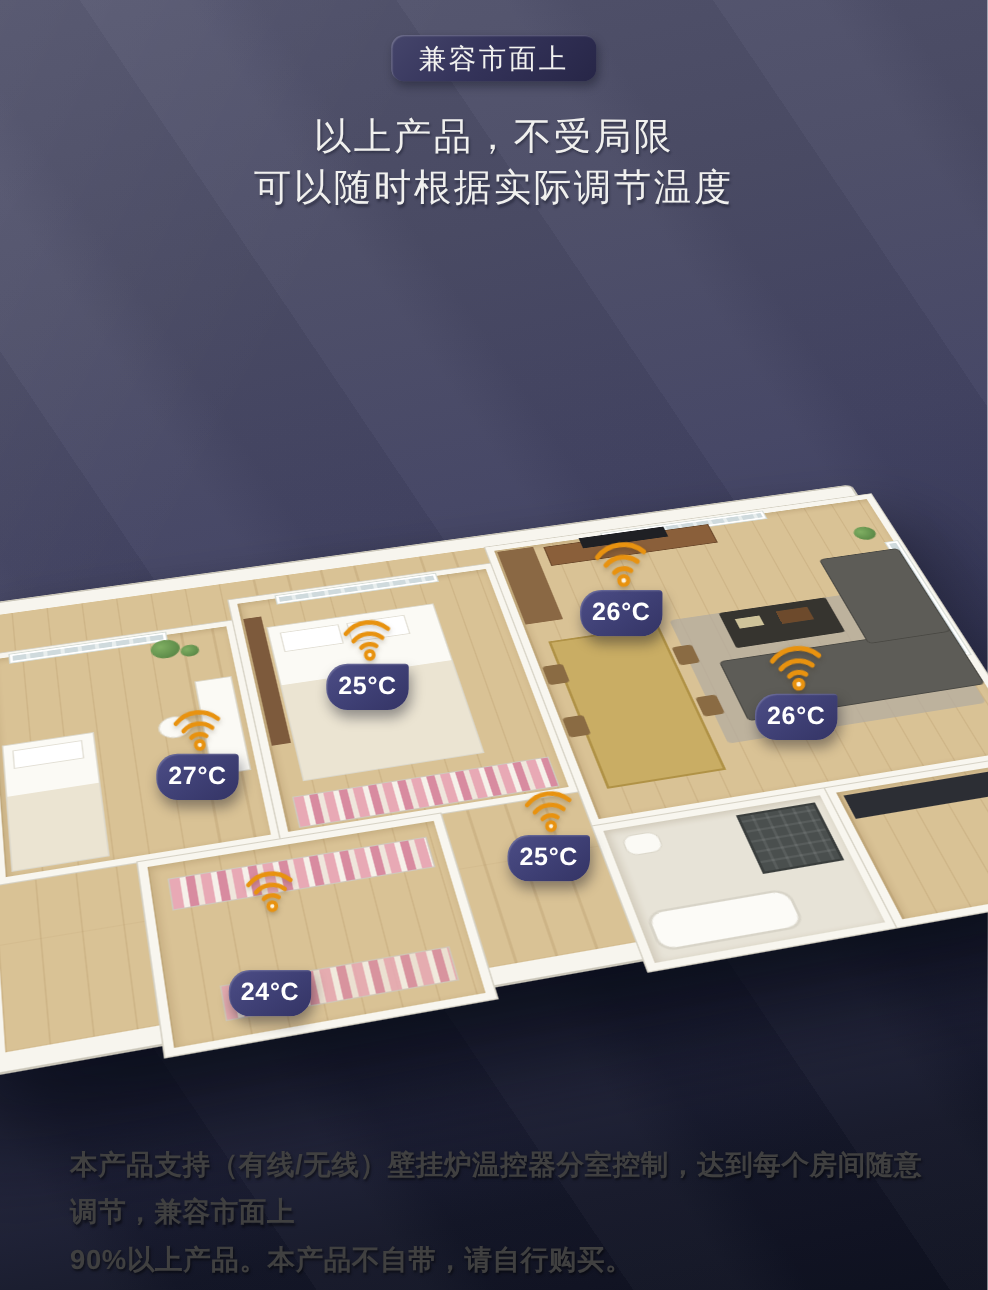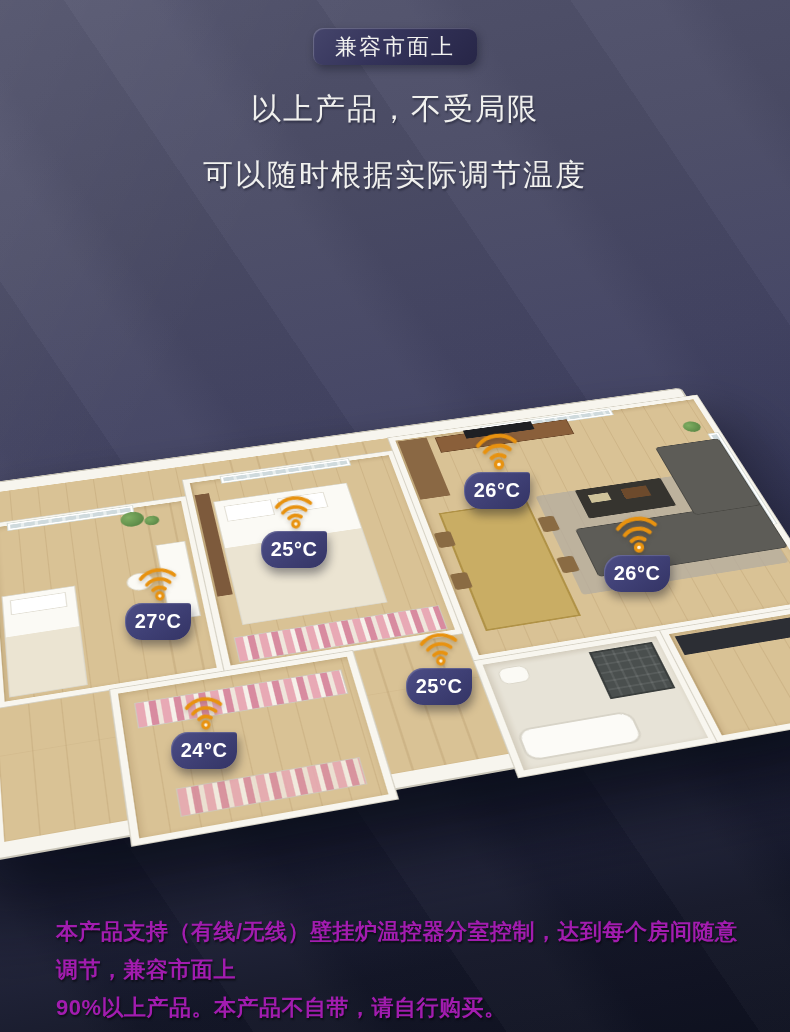--- a/index.html
+++ b/index.html
@@ -29,21 +29,21 @@
   .badge{
     min-width:164px; height:37px; padding:0 20px;
     display:flex; align-items:center; justify-content:center;
     border-radius:10px; color:#f2f2f0; font-size:22px; letter-spacing:2px;
     background:linear-gradient(135deg,#45456b 0%, #34335a 45%, #272647 100%);
     box-shadow:inset 1px 1px 1px rgba(255,255,255,.22), 2px 4px 8px rgba(5,8,20,.35);
   }
   .subtitle{ color:#f0f0ee; font-size:30px; letter-spacing:2px;
     text-shadow:1px 2px 2px rgba(8,10,22,.4); }
   .subtitle.s1{ margin-top:24px; }
-  .subtitle.s2{ margin-top:25px;font-family:Liberation Mono, monospace; }
+  .subtitle.s2{ margin-top:0;font-family:Liberation Mono, monospace; }
 
   
   .scene{ position:absolute; left:0; top:0; width:790px; height:1032px; z-index:5; }
   .plan{
     position:absolute; left:18px; top:352px; width:740px; height:470px;
     transform:perspective(1600px) rotateX(48deg) rotateZ(-13deg) scale(1.1);
     transform-origin:50% 50%;
     background:#f7f5ee;
     border:15px solid #f7f5ee; border-radius:4px;
     box-shadow:0 0 0 2px #cbc7ba, -35px 55px 70px rgba(4,7,16,.55), 25px 45px 80px rgba(4,7,16,.45);
@@ -95,21 +95,21 @@
     min-width:62px; height:37px; padding:16px 10px;
     display:flex; align-items:center; justify-content:center;
     color:#ffffff; font-size:20px; font-weight:700; letter-spacing:.5px;
     background:linear-gradient(145deg,#4c4d86 0%, #3e3f74 55%, #343465 100%);
     border-radius:17px 3px 17px 17px;
     box-shadow:2px 6px 10px rgba(8,10,25,.4), inset 1px 1px 1px rgba(255,255,255,.18);
   }
 
   
   .footer{ position:absolute; left:56px; top:913px; width:700px; z-index:30;
-    color:#a21caf; font-size:22px; font-weight:700; line-height:38px; letter-spacing:.5px;
+    color:#404040; font-size:22px; font-weight:700; line-height:38px; letter-spacing:.5px;
     text-shadow:1px 2px 2px rgba(0,0,0,.5); }
 </style>
 </head>
 <body>
 
 <div class="header">
   <div class="badge-wrap">
     <div class="badge">兼容市面上</div>
   </div>
   <div class="subtitle s1">以上产品，不受局限</div>
@@ -249,21 +249,21 @@
     <g fill="none" stroke="#E8920F" stroke-width="3.6" stroke-linecap="round">
       <path d="M7 16 A 24 24 0 0 1 41 16"></path>
       <path d="M12.5 22.5 A 17 17 0 0 1 35.5 22.5"></path>
       <path d="M18 28.5 A 9.5 9.5 0 0 1 30 28.5"></path>
       <circle cx="24" cy="35" r="3.2" stroke-width="3" fill="#fdf4e0"></circle>
     </g>
   </svg>
   <div class="temp-bubble">25°C</div>
 </div>
 
-<div class="marker" style="left:166px;top:690px;">
+<div class="marker" style="left:178px;top:690px;gap:44px;">
   <svg class="wifi" width="58" height="40" viewBox="0 0 48 40">
     <g fill="none" stroke="#E8920F" stroke-width="3.6" stroke-linecap="round">
       <path d="M7 16 A 24 24 0 0 1 41 16"></path>
       <path d="M12.5 22.5 A 17 17 0 0 1 35.5 22.5"></path>
       <path d="M18 28.5 A 9.5 9.5 0 0 1 30 28.5"></path>
       <circle cx="24" cy="35" r="3.2" stroke-width="3" fill="#fdf4e0"></circle>
     </g>
   </svg>
   <div class="temp-bubble">24°C</div>
 </div>

